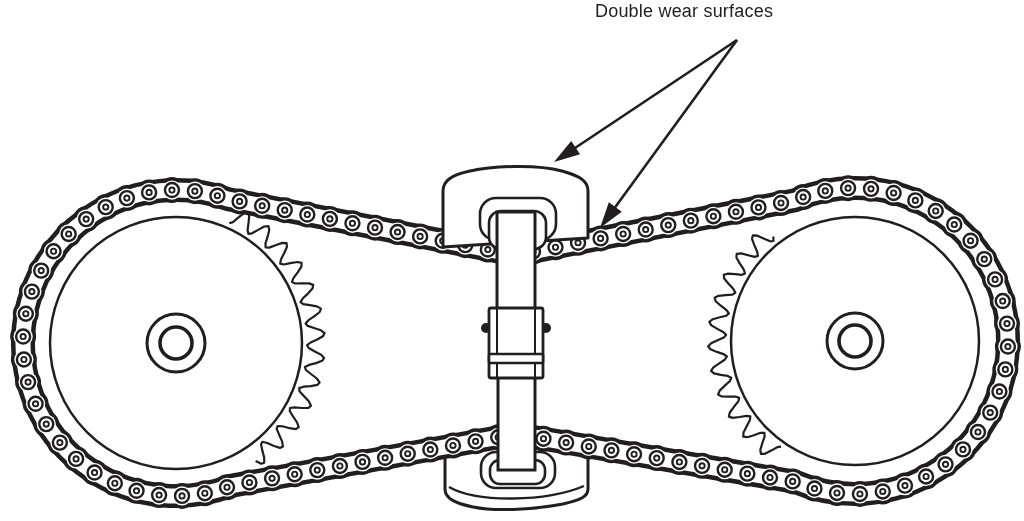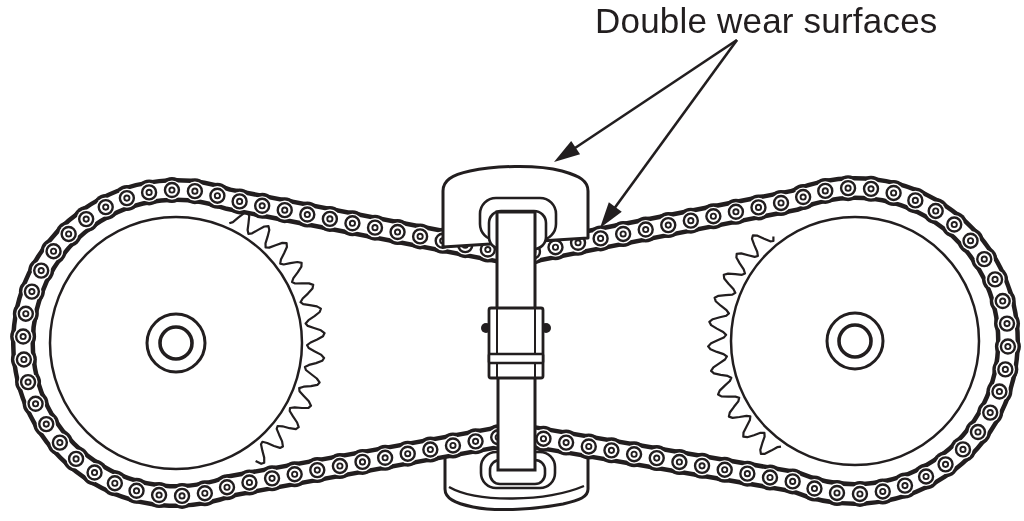--- a/index.html
+++ b/index.html
@@ -459,14 +459,14 @@
         <line x1="535" y1="308" x2="535" y2="378" stroke="#221e1f" stroke-width="2"></line>
         <rect x="489" y="354" width="54" height="9" rx="1" ry="1" fill="#fff" stroke="#221e1f" stroke-width="2.6"></rect>
       </g>
       <g>
         <line x1="737" y1="40" x2="565.6487041207298" y2="154.2341972528468" stroke="#221e1f" stroke-width="2.6"></line>
         <polygon points="554,162 571.1957060829822,140.9213925434413 580.0709092225858,154.2341972528468" fill="#221e1f"></polygon>
         <line x1="737" y1="40" x2="608.2451354959262" y2="216.68550749464134" stroke="#221e1f" stroke-width="2.6"></line>
         <polygon points="600,228 608.8469702036581,202.27586506380467 621.7778187812108,211.69887705914894" fill="#221e1f"></polygon>
       </g>
     </svg>
-  <div id="figure-label" class="ink-text" style="left: 595px; top: 1px; font-size: 35px; color: rgb(34, 30, 31);">Double wear surfaces</div>
+  <div id="figure-label" class="ink-text" style="left: 595px; top: 1px; font-size: 18px; color: rgb(34, 30, 31);">Double wear surfaces</div>
 </div>
 
 </body></html>

